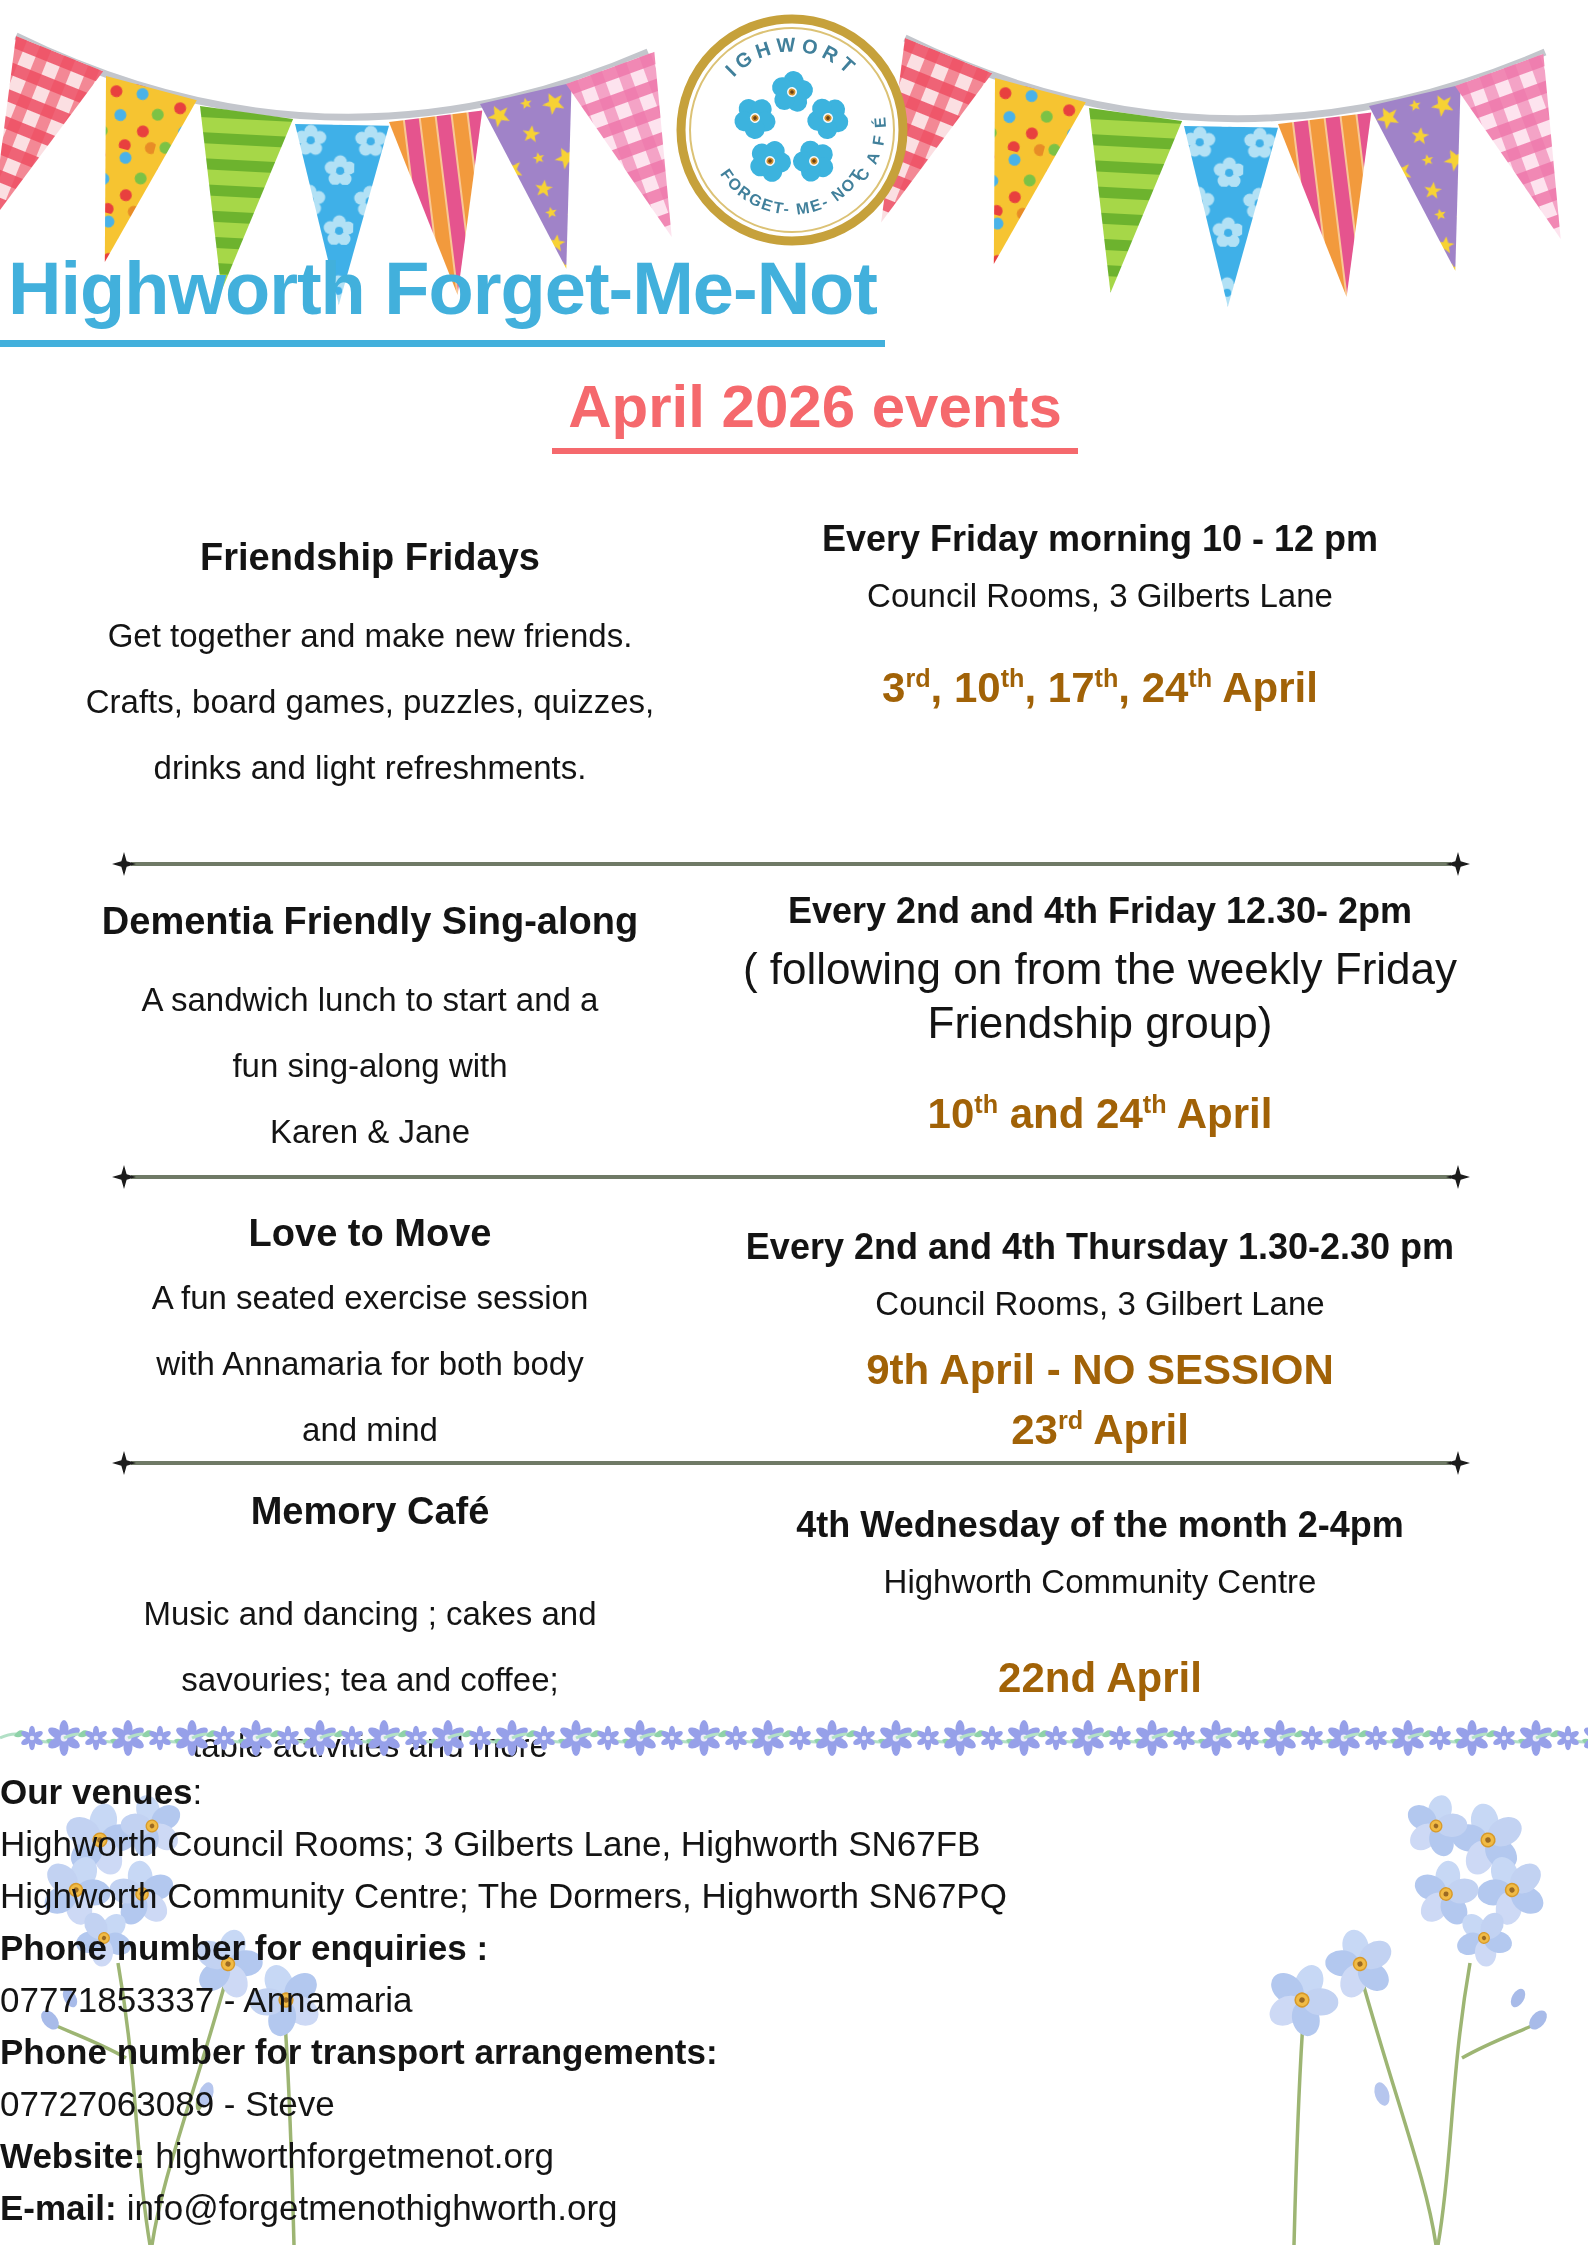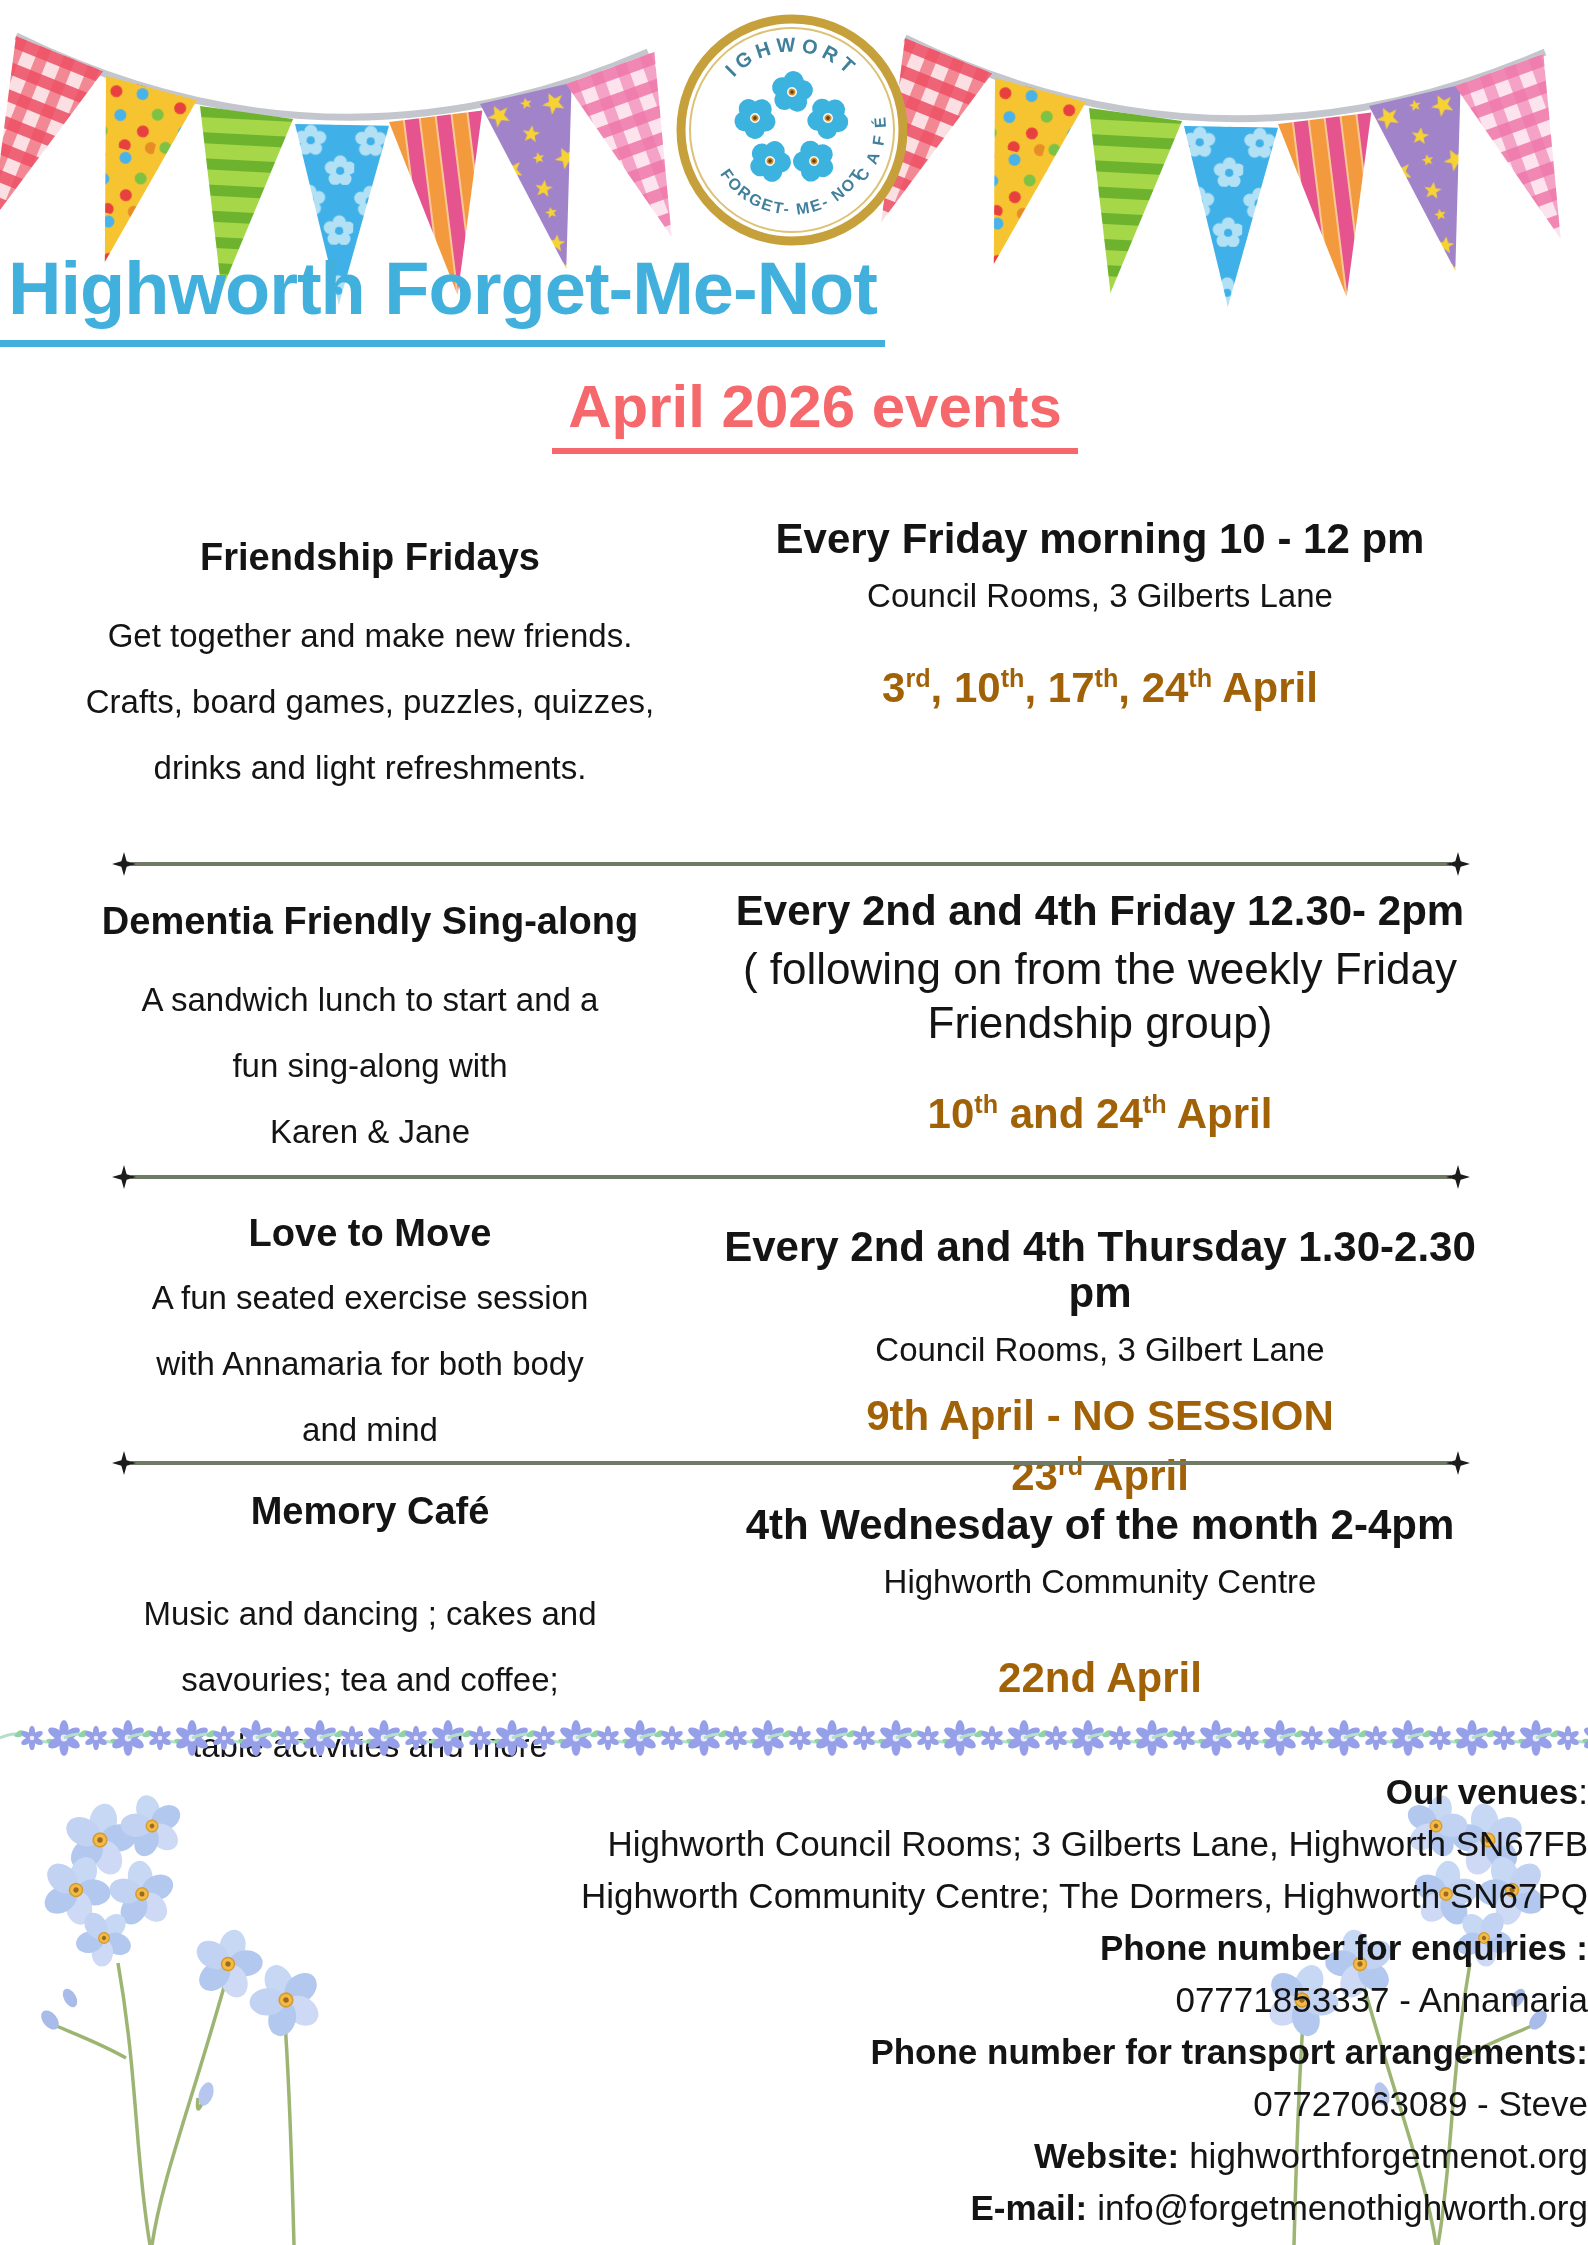--- a/index.html
+++ b/index.html
@@ -15,34 +15,34 @@
   .subtitle{position:absolute;top:372px;left:0;width:100%;text-align:center;
             font-size:60px;font-weight:700;color:#f5696d;margin-left:21px;}
   .subtitle .u{display:inline-block;padding:0 16px 7px;border-bottom:6px solid #f5696d;}
 
   .row{position:absolute;left:0;width:100%;}
   .colL{position:absolute;left:15px;width:710px;text-align:center;}
   .colR{position:absolute;left:700px;width:800px;text-align:center;}
   .etitle{font-size:38px;font-weight:700;margin:0 0 24px;}
   .etitle.mb30{margin-bottom:48px;}
   .edesc{font-size:33px;line-height:66px;white-space:pre-line;}
-  .esched{font-size:42px;font-weight:700;line-height:46px;margin-bottom:8px;}
+  .esched{font-size:36px;font-weight:700;line-height:46px;margin-bottom:8px;}
   .evenue{font-size:33px;line-height:52px;}
   .enote{font-size:44px;line-height:54px;white-space:pre-line;}
   .edates{color:#a16207;font-size:42px;font-weight:700;line-height:60px;}
   .edates sup{font-size:0.6em;line-height:0;}
 
   .divider{position:absolute;left:112px;right:118px;display:flex;align-items:center;height:26px;}
   .divider .dline{flex:1;height:4px;background:#6f7a66;margin:0 -5px;}
   .divider .star{width:24px;height:24px;flex:0 0 24px;background:#1c1c1c;z-index:1;
     clip-path:polygon(50% 0%,61% 39%,100% 50%,61% 61%,50% 100%,39% 61%,0% 50%,39% 39%);}
 
   .floral{position:absolute;left:0;top:1716px;}
 
-  .footer{position:absolute;top:1766px;left:0;width:100%;text-align:right;
+  .footer{position:absolute;top:1766px;left:0;width:100%;text-align:left;
           font-size:35px;line-height:52px;}
   .footer .fbold{font-weight:700;}
   .footer b{font-weight:700;margin-right:10px;}
 
   .cornerL{position:absolute;left:0;top:1758px;}
   .cornerR{position:absolute;right:0;top:1758px;transform:scaleX(-1);}
 </style>
 </head>
 <body>
 

